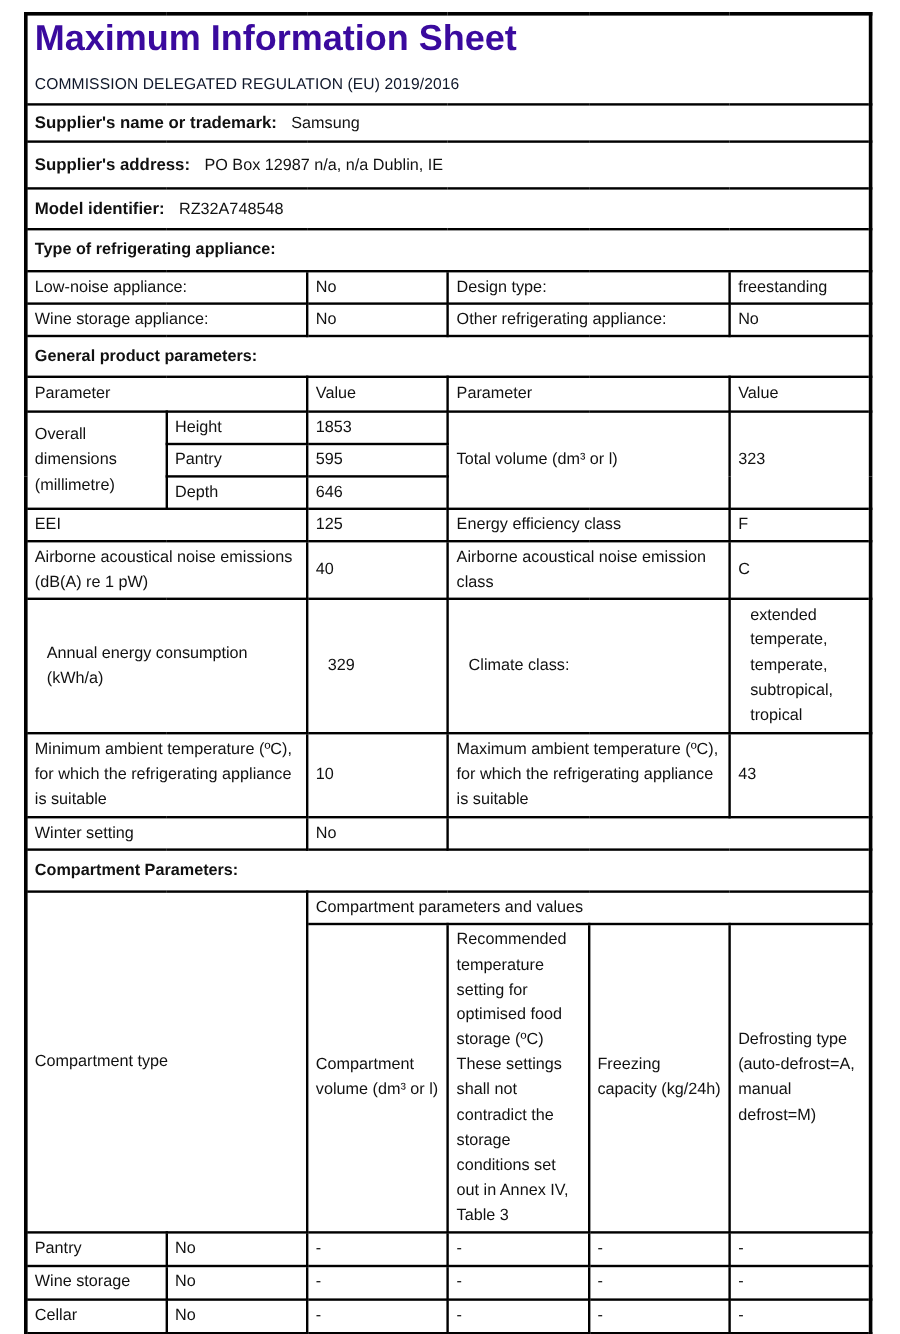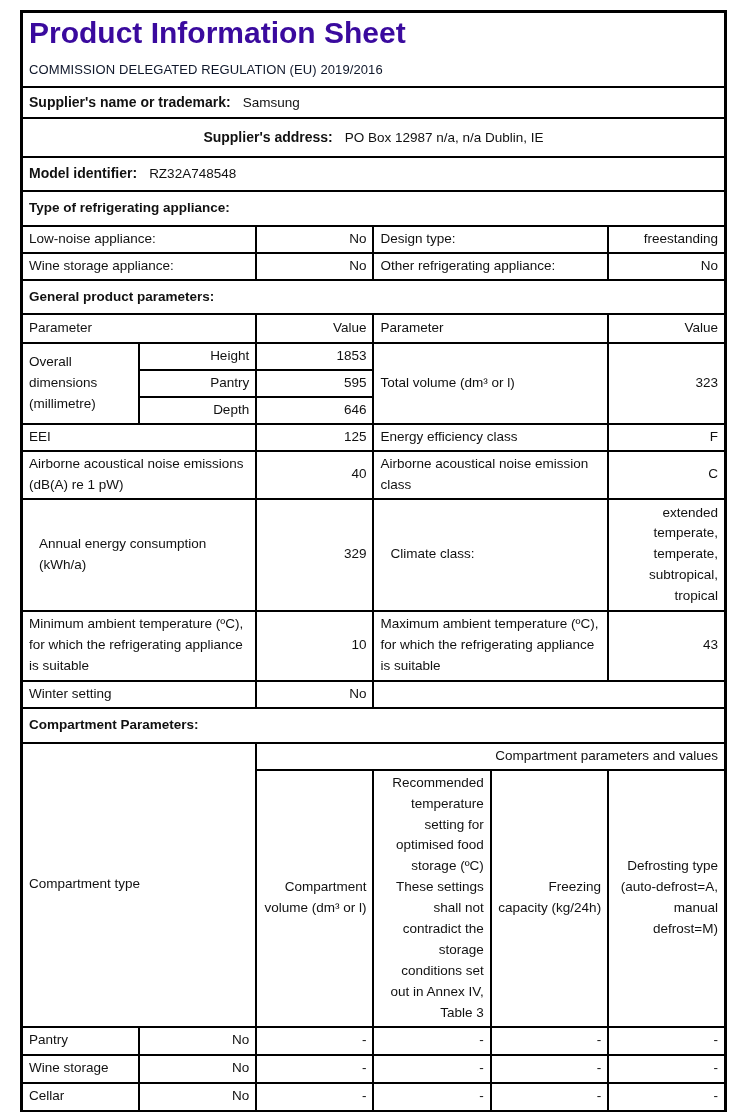--- a/index.html
+++ b/index.html
@@ -23,21 +23,21 @@
     border: 3px solid #000000;
   }
   table.grid td {
     border: 2px solid #000000;
     font-size: 13.5px;
     line-height: 1.55;
     padding: 2px 6px;
     vertical-align: middle;
     overflow: hidden;
   }
-  td.c { text-align: right; padding: 2px 3px; }
+  td.c { text-align: left; padding: 2px 3px; }
   .lbl { font-weight: bold; font-size: 14px; margin-right: 12px; }
   .val { font-size: 13.5px; }
   
   td.title-cell { padding: 4px 6px 6px 7px; }
   .page-title {
     margin: 0;
     font-size: 30px;
     font-weight: bold;
     color: #3a0a9e;
     line-height: 1.2;
@@ -47,21 +47,21 @@
     margin-top: 9px;
     font-size: 13px;
     color: #0f172a;
     letter-spacing: 0.1px;
   }
   
   td.section-heading { font-weight: bold; font-size: 14px; }
   
   tr.h-title td { height: 69px; vertical-align: top; }
   tr.h29 td { height: 25px; }
-  tr.h37 td { height: 33px; text-align: center; }
+  tr.h37 td { height: 33px; }
   tr.h32 td { height: 28px; margin-top: 34px; }
   tr.h33 td { height: 29px; }
   tr.h25 td { height: 21px; }
   tr.h27 td { height: 23px; }
   tr.h45 td { height: 41px; }
   tr.h110 td { height: 106px; padding-left: 16px; }
   tr.h68 td { height: 64px; }
   tr.h24 td { height: 20px; }
   tr.h254 td { height: 250px; }
   tr.h26 td { height: 22px; }
@@ -76,21 +76,21 @@
         <col style="width:16.6666%">
         <col style="width:16.6666%">
       <col style="width:16.6666%">
         <col style="width:16.6666%">
         <col style="width:16.667%">
     </colgroup>
     <tbody>
 
       <tr class="h-title">
         <td colspan="6" class="title-cell">
-          <h1 class="page-title">Product Information Sheet</h1>
+          <h1 class="page-title">Maximum Information Sheet</h1>
           <div class="regulation">COMMISSION DELEGATED REGULATION (EU) 2019/2016</div>
         </td>
       </tr>
 
       <tr class="h29">
         <td colspan="6">
           <span class="lbl">Supplier's name or trademark:</span><span class="val">Samsung</span>
         </td>
       </tr>
 

